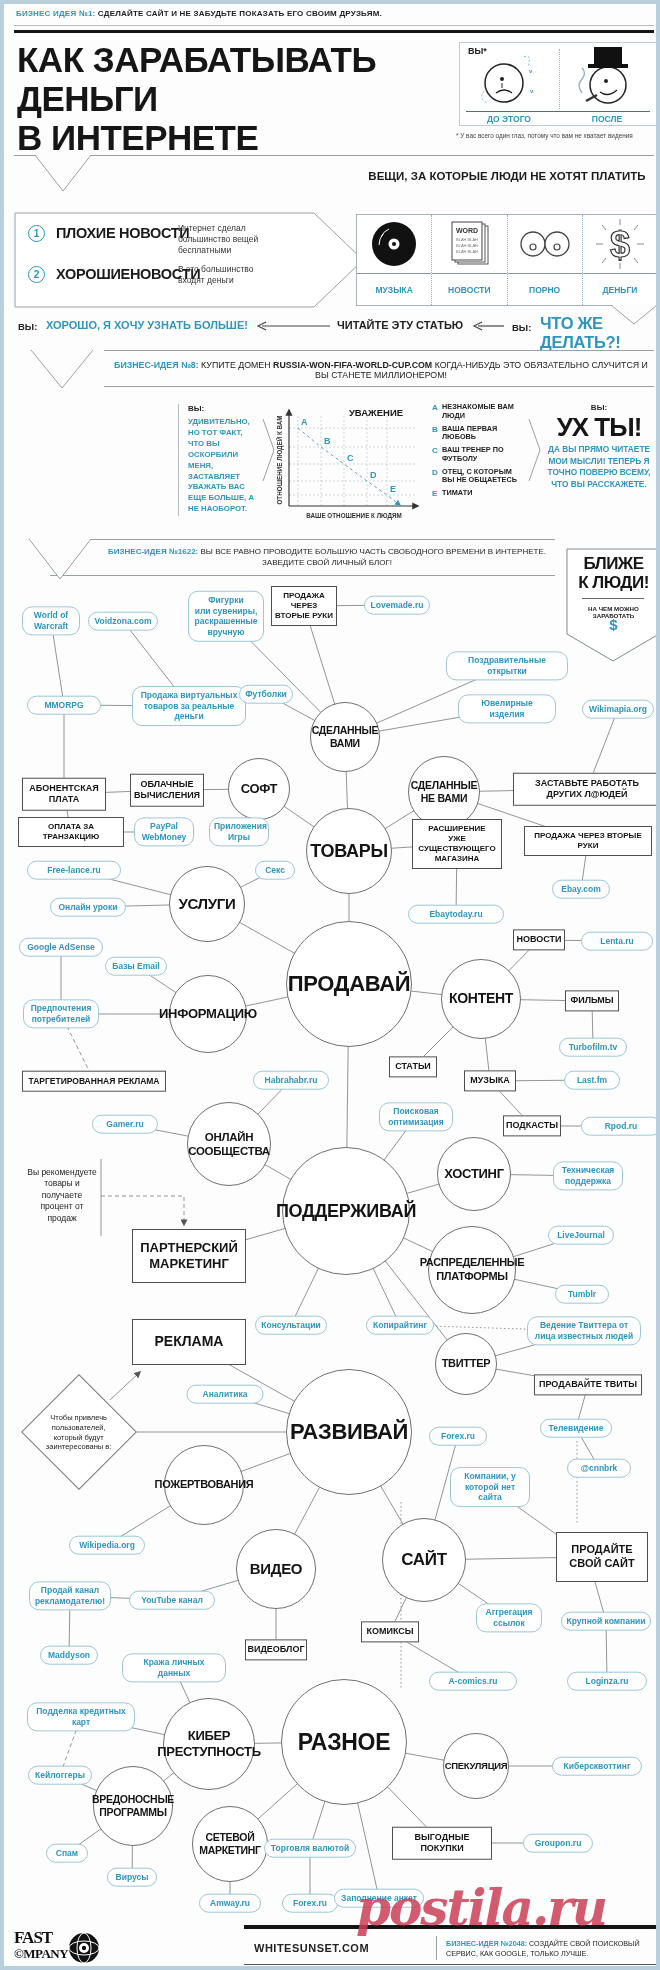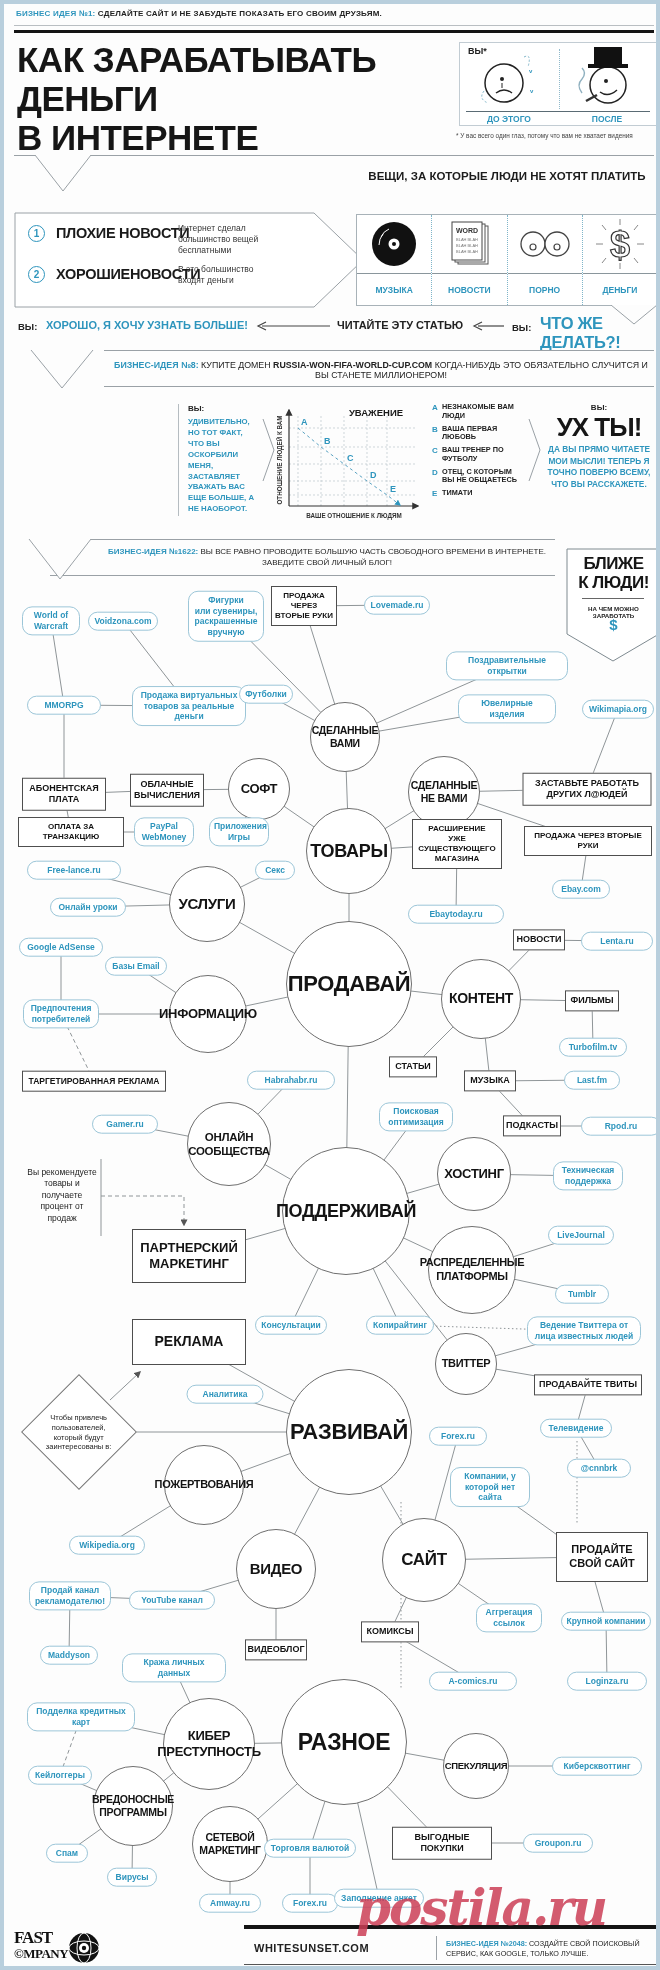--- a/index.html
+++ b/index.html
@@ -459,21 +459,21 @@
       <div class="node pill" style="left: 614px; top: 705px; width: 72px;">Wikimapia.org</div>
       <div class="node circle" style="left: 341px; top: 733px; width: 70px; height: 70px; font-size: 10.5px;">СДЕЛАННЫЕ
 ВАМИ</div>
       <div class="node rect" style="left: 60px; top: 790px; width: 84px;">АБОНЕНТСКАЯ
 ПЛАТА</div>
       <div class="node rect" style="left: 163px; top: 786px; width: 74px;">ОБЛАЧНЫЕ
 ВЫЧИСЛЕНИЯ</div>
       <div class="node circle" style="left: 255px; top: 785px; width: 62px; height: 62px; font-size: 13px;">СОФТ</div>
       <div class="node circle" style="left: 440px; top: 788px; width: 72px; height: 72px; font-size: 10.5px;">СДЕЛАННЫЕ
 НЕ ВАМИ</div>
-      <div class="node rect" style="left: 583px; top: 785px; width: 129px;">ЗАСТАВЬТЕ РАБОТАТЬ
+      <div class="node rect" style="left: 583px; top: 785px; width: 148px;">ЗАСТАВЬТЕ РАБОТАТЬ
 ДРУГИХ Л@ЮДЕЙ</div>
       <div class="node rect" style="left: 67px; top: 828px; width: 106px; font-size: 8px;">ОПЛАТА ЗА ТРАНЗАКЦИЮ</div>
       <div class="node pill" style="left: 160px; top: 828px; width: 60px;">PayPal
 WebMoney</div>
       <div class="node pill" style="left: 235px; top: 828px; width: 60px;">Приложения
 Игры</div>
       <div class="node hub" style="left: 345px; top: 847px; width: 86px; height: 86px; font-size: 18px;">ТОВАРЫ</div>
       <div class="node rect" style="left: 453px; top: 840px; width: 90px; font-size: 8px;">РАСШИРЕНИЕ
 УЖЕ СУЩЕСТВУЮЩЕГО
 МАГАЗИНА</div>
@@ -492,21 +492,21 @@
       <div class="node circle" style="left: 477px; top: 995px; width: 80px; height: 80px; font-size: 14px;">КОНТЕНТ</div>
       <div class="node rect" style="left: 588px; top: 997px; width: 54px;">ФИЛЬМЫ</div>
       <div class="node circle" style="left: 204px; top: 1010px; width: 78px; height: 78px; font-size: 13px;">ИНФОРМАЦИЮ</div>
       <div class="node pill" style="left: 57px; top: 1010px; width: 76px;">Предпочтения
 потребителей</div>
       <div class="node pill" style="left: 589px; top: 1043px; width: 68px;">Turbofilm.tv</div>
       <div class="node rect" style="left: 409px; top: 1063px; width: 48px;">СТАТЬИ</div>
       <div class="node rect" style="left: 486px; top: 1077px; width: 52px;">МУЗЫКА</div>
       <div class="node pill" style="left: 588px; top: 1076px; width: 56px;">Last.fm</div>
       <div class="node rect" style="left: 90px; top: 1077px; width: 144px; font-size: 8.5px;">ТАРГЕТИРОВАННАЯ РЕКЛАМА</div>
-      <div class="node pill" style="left: 287px; top: 1076px; width: 88px;">Habrahabr.ru</div>
+      <div class="node pill" style="left: 287px; top: 1076px; width: 76px;">Habrahabr.ru</div>
       <div class="node pill" style="left: 121px; top: 1120px; width: 66px;">Gamer.ru</div>
       <div class="node circle" style="left: 225px; top: 1140px; width: 84px; height: 84px; font-size: 11.5px;">ОНЛАЙН
 СООБЩЕСТВА</div>
       <div class="node pill" style="left: 412px; top: 1113px; width: 74px;">Поисковая
 оптимизация</div>
       <div class="node rect" style="left: 528px; top: 1122px; width: 58px;">ПОДКАСТЫ</div>
       <div class="node pill" style="left: 617px; top: 1122px; width: 80px;">Rpod.ru</div>
       <div class="node circle" style="left: 470px; top: 1170px; width: 74px; height: 74px; font-size: 13px;">ХОСТИНГ</div>
       <div class="node pill" style="left: 584px; top: 1172px; width: 70px;">Техническая
 поддержка</div>

